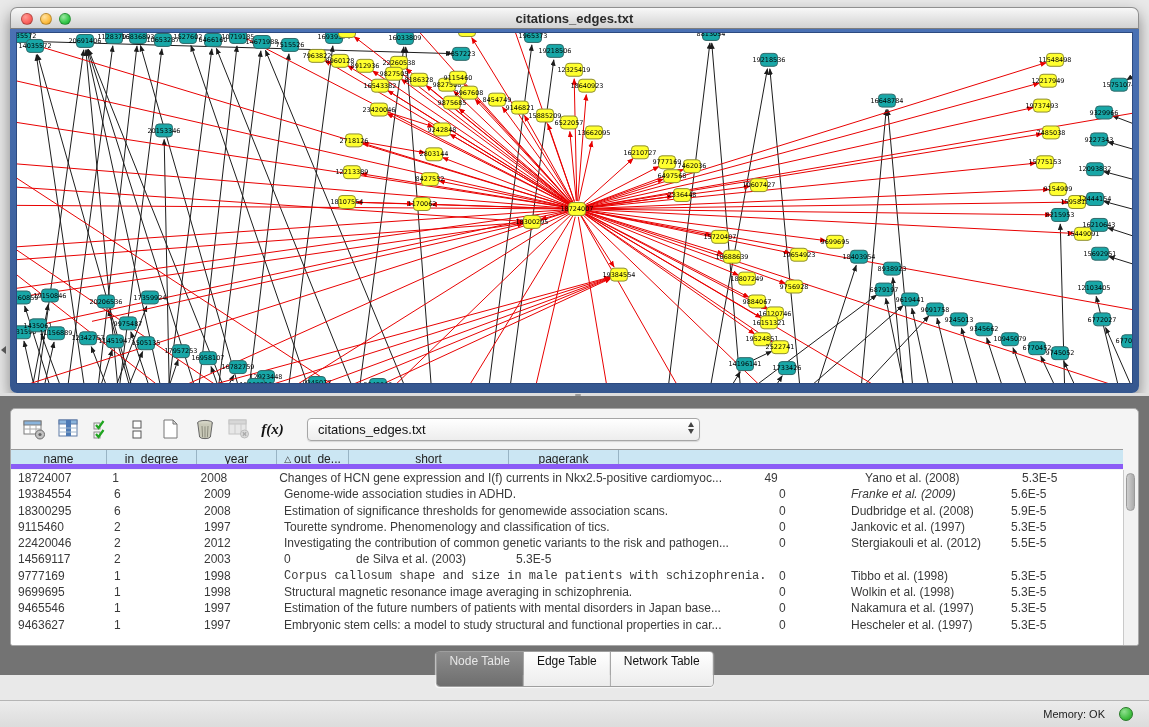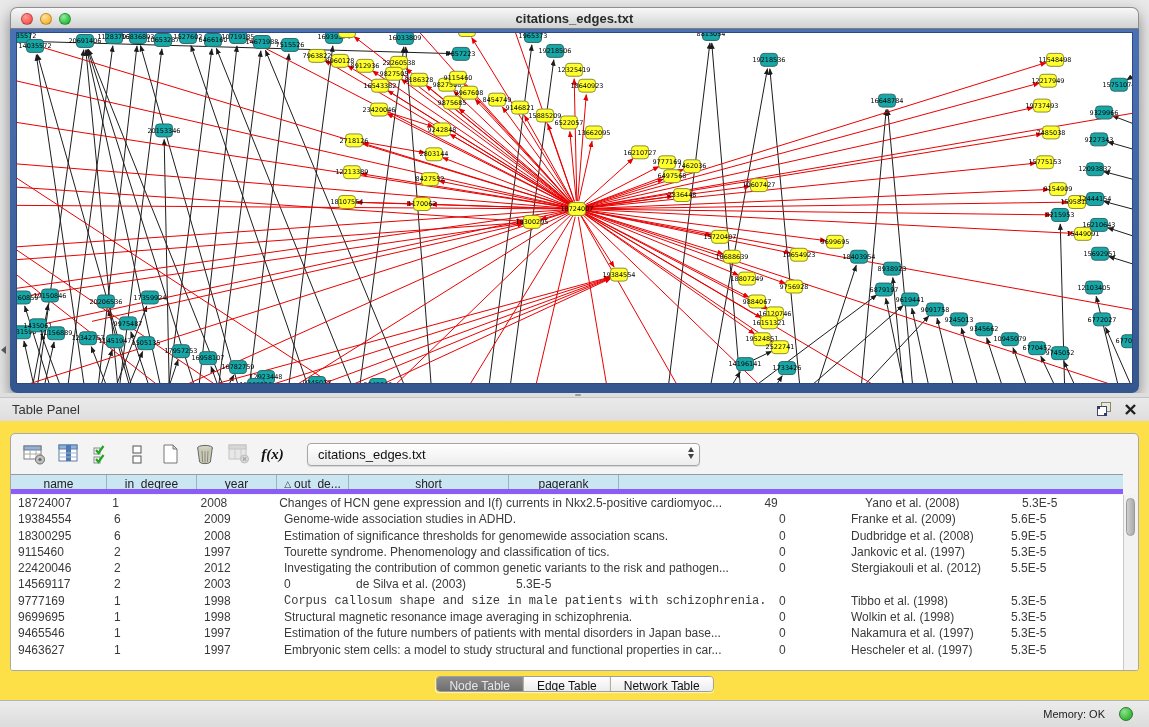--- a/index.html
+++ b/index.html
@@ -36,21 +36,21 @@
                   border-right:5px solid #555;}
   .splitter{position:absolute;left:0;top:393px;width:100%;height:4px;background:#dedede;}
   .splitter .grip{position:absolute;left:50%;top:1px;width:6px;height:2px;background:#9a9a9a;border-radius:1px;}
 
   
   .panel-header{position:absolute;left:0;top:397px;width:100%;height:37px;
                 background:linear-gradient(#eaeaea,#d7d7d7);
                 border-top:1px solid #c4c4c4;border-bottom:1px solid #bcbcbc;}
   .ptitle{position:absolute;left:12px;top:4px;font-size:13px;color:#333;}
   .phicons{position:absolute;right:12px;top:4px;display:flex;gap:12px;align-items:center;}
-  .panel-body{position:absolute;left:0;top:421px;width:100%;height:279px;background:#fde047;}
+  .panel-body{position:absolute;left:0;top:396px;width:100%;height:279px;background:#737373;}
 
   .table-box{position:absolute;left:10px;top:12px;width:1129px;height:238px;
              background:#f4f4f4;border:1px solid #a8a8a8;border-radius:5px 5px 3px 3px;overflow:hidden;}
   .toolbar{position:absolute;left:0;top:0;right:0;height:40px;display:flex;align-items:center;
            padding-left:10px;gap:7px;}
   .tbtn{width:27px;height:28px;display:flex;align-items:center;justify-content:center;}
   .fx i{font-family:"Liberation Serif",serif;font-style:italic;font-size:15px;color:#111;font-weight:bold;}
   .combo{position:relative;margin-left:14px;width:393px;height:23px;border:1px solid #a6a6a6;
          border-radius:4px;background:linear-gradient(#ffffff,#ededed);box-shadow:0 1px 1px rgba(0,0,0,.12);}
   .combo-text{position:absolute;left:10px;top:3px;font-size:13px;color:#111;}
@@ -68,21 +68,21 @@
   .tbody{position:absolute;left:0;top:61px;right:15px;bottom:0;background:#fff;overflow:hidden;}
   .tr{display:flex;height:16.3px;}
   .td{font-size:12px;color:#3a3a3a;line-height:16.3px;padding-left:7px;
       overflow:hidden;white-space:nowrap;}
   .vscroll{position:absolute;right:0;top:61px;bottom:0;width:15px;background:#f2f2f2;
            border-left:1px solid #c9c9c9;}
   .thumb{position:absolute;left:2px;top:3px;width:9px;height:38px;border-radius:5px;
          background:linear-gradient(90deg,#cfcfcf,#ababab);border:1px solid #9a9a9a;}
 
   .tabs{position:absolute;left:50%;transform:translateX(-50%);top:255px;display:flex;
-        border:1px solid #9e9e9e;border-radius:4px;overflow:hidden;height:16px;
+        border:1px solid #9e9e9e;border-radius:4px;overflow:hidden;height:36px;
         box-shadow:0 1px 1px rgba(255,255,255,.7);}
   .tab{font-size:12px;padding:0 13px;line-height:19px;background:linear-gradient(#ffffff,#ececec);
        color:#111;border-left:1px solid #aaa;}
   .tab:first-child{border-left:none;}
   .tab.active{background:linear-gradient(#8d8d8d,#6e6e6e);color:#e8e8e8;}
 
   .statusbar{position:absolute;left:0;bottom:0;width:100%;height:27px;
              background:linear-gradient(#ececec,#dcdcdc);border-top:1px solid #b5b5b5;}
   .mem{position:absolute;right:44px;top:7px;font-size:11px;color:#222;}
   .dot{position:absolute;right:16px;top:6px;width:14px;height:14px;border-radius:50%;
@@ -871,21 +871,21 @@
             <div class="td" style="width: 72px;">49</div>
             <div class="td" style="width: 160px; margin-left: 30px;">Yano et al. (2008)</div>
             <div class="td" style="width: 110px;">5.3E-5</div>
           </div>
           <div class="tr">
             <div class="td" style="width: 96px;">19384554</div>
             <div class="td" style="width: 90px;">6</div>
             <div class="td" style="width: 80px;">2009</div>
             <div class="td" style="width: 495px;">Genome-wide association studies in ADHD.</div>
             <div class="td" style="width: 72px;">0</div>
-            <div class="td" style="width: 160px;">Franke et al. (2009)</div>
+            <div class="td" style="width: 160px; font-style: italic;">Franke et al. (2009)</div>
             <div class="td" style="width: 110px;">5.6E-5</div>
           </div>
           <div class="tr">
             <div class="td" style="width: 96px;">18300295</div>
             <div class="td" style="width: 90px;">6</div>
             <div class="td" style="width: 80px;">2008</div>
             <div class="td" style="width: 495px;">Estimation of significance thresholds for genomewide association scans.</div>
             <div class="td" style="width: 72px;">0</div>
             <div class="td" style="width: 160px;">Dudbridge et al. (2008)</div>
             <div class="td" style="width: 110px;">5.9E-5</div>

